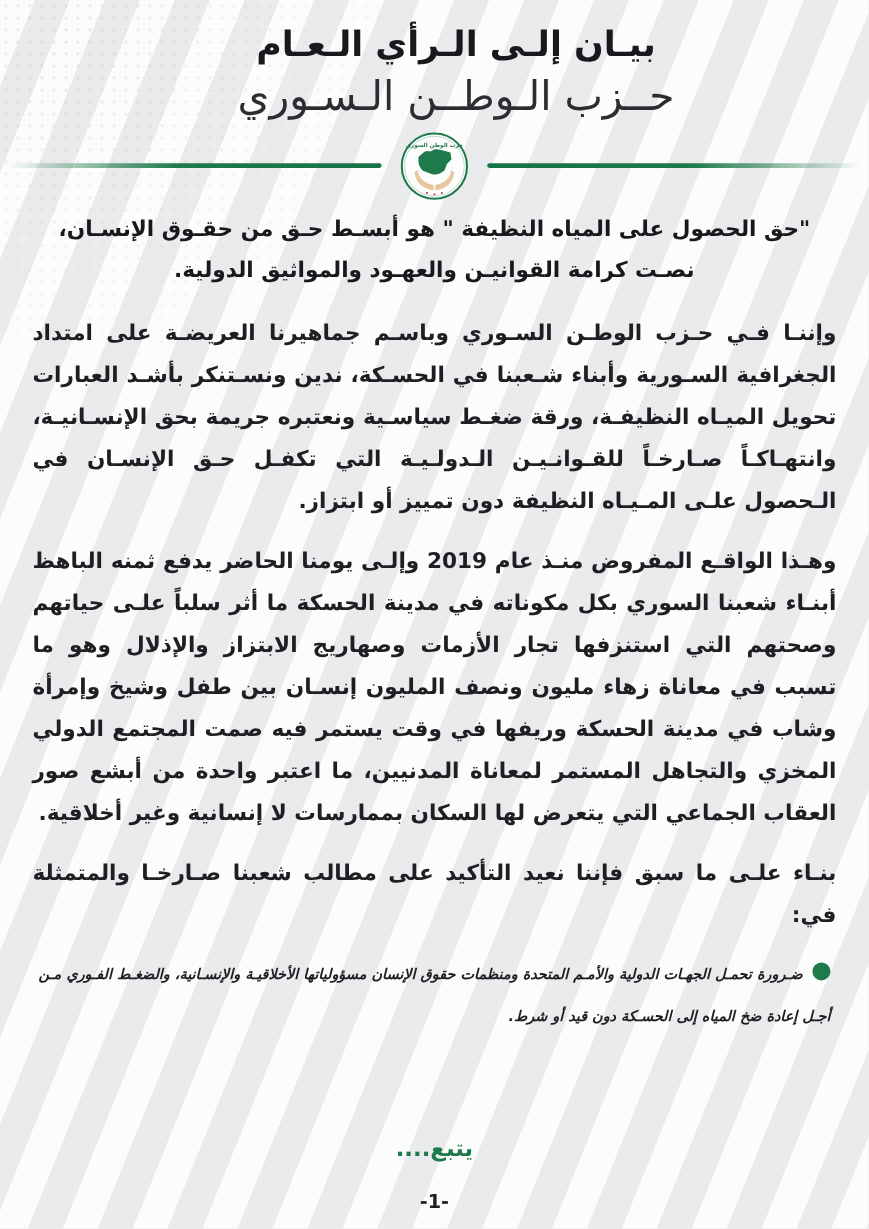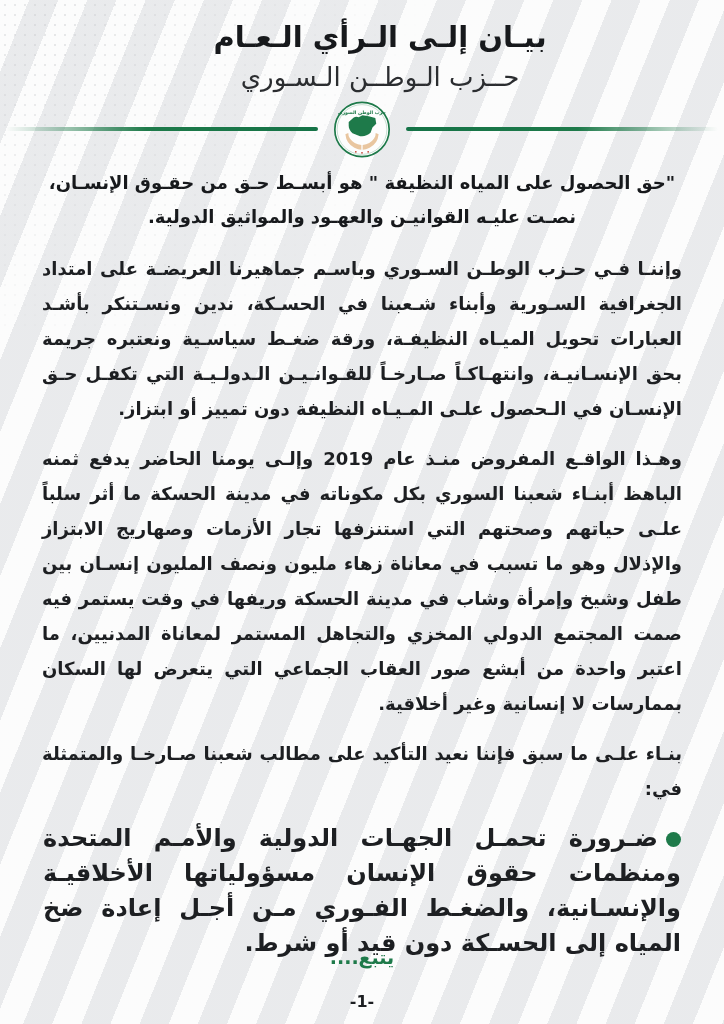--- a/index.html
+++ b/index.html
@@ -17,32 +17,32 @@
   .bg-dots{
     position:absolute;top:0;left:0;width:430px;height:330px;opacity:.45;
     background-image:radial-gradient(circle,#c9cbce 1.1px,transparent 1.5px);
     background-size:10px 10px;
     -webkit-mask-image:radial-gradient(circle at 12% 8%,#000 0%,transparent 78%);
             mask-image:radial-gradient(circle at 12% 8%,#000 0%,transparent 78%);
   }
   .watermark{position:absolute;left:128px;top:278px;width:524px;height:524px;opacity:.5;}
   .hdr{position:relative;z-index:2;text-align:center;padding-left:36px;}
   .hdr h1{margin:0;padding-top:21px;font-size:29px;line-height:1.15;font-weight:bold;color:#17191c;letter-spacing:.5px;}
-  .hdr h2{margin:9px 0 0;font-size:26px;line-height:1.1;font-weight:normal;color:#2b2d30;letter-spacing:.5px;}
+  .hdr h2{margin:9px 0 0;font-size:34px;line-height:1.1;font-weight:normal;color:#2b2d30;letter-spacing:.5px;}
   .divider{position:relative;z-index:2;height:58px;margin-top:9px;}
   .divider .seg{position:absolute;top:26px;height:4px;border-radius:2px;}
   .divider .seg.left{left:6px;right:calc(50% + 44px);
     background:linear-gradient(to left,#157347 0%,#1e7a4a 55%,rgba(30,122,74,0) 100%);}
   .divider .seg.right{right:6px;left:calc(50% + 44px);
     background:linear-gradient(to right,#157347 0%,#1e7a4a 55%,rgba(30,122,74,0) 100%);}
   .logo{position:absolute;left:50%;top:0;transform:translateX(-50%);width:57px;height:57px;}
   .content{position:relative;z-index:2;margin:7px 27px 0;color:#1d1f22;}
   .quote{margin:0 0 17px;font-size:18px;line-height:34px;font-weight:bold;text-align:center;color:#17191c;}
-  .para{margin:0 15px 15px;font-size:18px;line-height:35px;font-weight:bold;text-align:justify;}
-  .bullet-item{margin:3px 16px 0;font-size:24px;line-height:35px;font-weight:bold;text-align:justify;}
+  .para{margin:0 0 15px;font-size:18px;line-height:35px;font-weight:bold;text-align:justify;}
+  .bullet-item{margin:3px 5px 0;font-size:12px;line-height:35px;font-weight:bold;text-align:justify;font-style:italic;}
   .disc{display:inline-block;width:15px;height:15px;border-radius:50%;background:#1e7a4a;margin-left:8px;vertical-align:-1px;}
   .ftr{position:absolute;z-index:2;left:0;right:0;bottom:13px;text-align:center;}
   .continued{color:#1e7a4a;font-weight:bold;font-size:19px;margin-bottom:24px;}
   .pagenum{color:#1d1f22;font-weight:bold;font-size:16px;direction:ltr;}
 </style>
 </head>
 <body>
 
 <div class="page">
 
@@ -73,21 +73,21 @@
           <circle cx="30" cy="54.6" r=".9"></circle>
           <circle cx="36.5" cy="53.5" r=".9"></circle>
         </g>
       </svg>
     </div>
   </div>
 
   <div class="content">
     <p class="quote">
       <span>"حق الحصول على المياه النظيفة " هو أبسـط حـق من حقـوق الإنسـان،</span><br>
-      <span>نصـت عليـه القوانيـن والعهـود والمواثيق الدولية.</span>
+      <span>نصـت كرامة القوانيـن والعهـود والمواثيق الدولية.</span>
     </p>
     <p class="para">وإننـا فـي حـزب الوطـن السـوري وباسـم جماهيرنا العريضـة على امتداد الجغرافية السـورية وأبناء شـعبنا في الحسـكة، ندين ونسـتنكر بأشـد العبارات تحويل الميـاه النظيفـة، ورقة ضغـط سياسـية ونعتبره جريمة بحق الإنسـانيـة، وانتهـاكـاً صـارخـاً للقـوانـيـن الـدولـيـة التي تكفـل حـق الإنسـان في الـحصول علـى المـيـاه النظيفة دون تمييز أو ابتزاز.</p>
     <p class="para">وهـذا الواقـع المفروض منـذ عام 2019 وإلـى يومنا الحاضر يدفع ثمنه الباهظ أبنـاء شعبنا السوري بكل مكوناته في مدينة الحسكة ما أثر سلباً علـى حياتهم وصحتهم التي استنزفها تجار الأزمات وصهاريج الابتزاز والإذلال وهو ما تسبب في معاناة زهاء مليون ونصف المليون إنسـان بين طفل وشيخ وإمرأة وشاب في مدينة الحسكة وريفها في وقت يستمر فيه صمت المجتمع الدولي المخزي والتجاهل المستمر لمعاناة المدنيين، ما اعتبر واحدة من أبشع صور العقاب الجماعي التي يتعرض لها السكان بممارسات لا إنسانية وغير أخلاقية.</p>
     <p class="para">بنـاء علـى ما سبق فإننا نعيد التأكيد على مطالب شعبنا صـارخـا والمتمثلة في:</p>
     <p class="bullet-item">
       <span class="disc"></span><span>ضـرورة تحمـل الجهـات الدولية والأمـم المتحدة ومنظمات حقوق الإنسان مسؤولياتها الأخلاقيـة والإنسـانية، والضغـط الفـوري مـن أجـل إعادة ضخ المياه إلى الحسـكة دون قيد أو شرط.</span>
     </p>
   </div>
 
   <div class="ftr">

